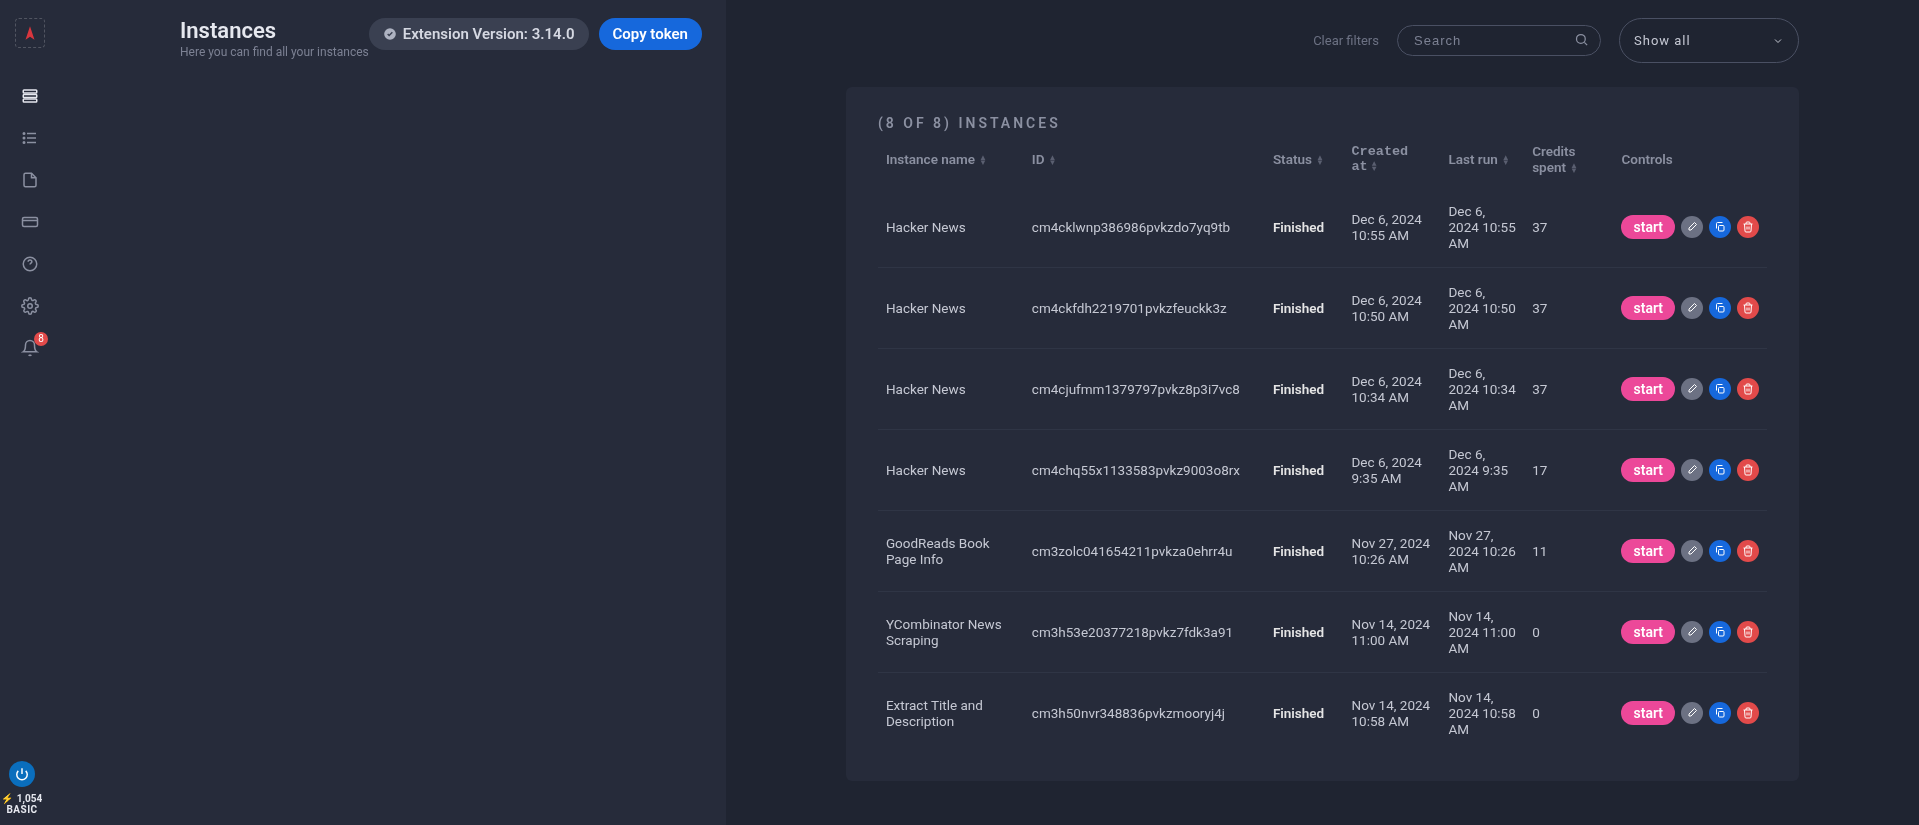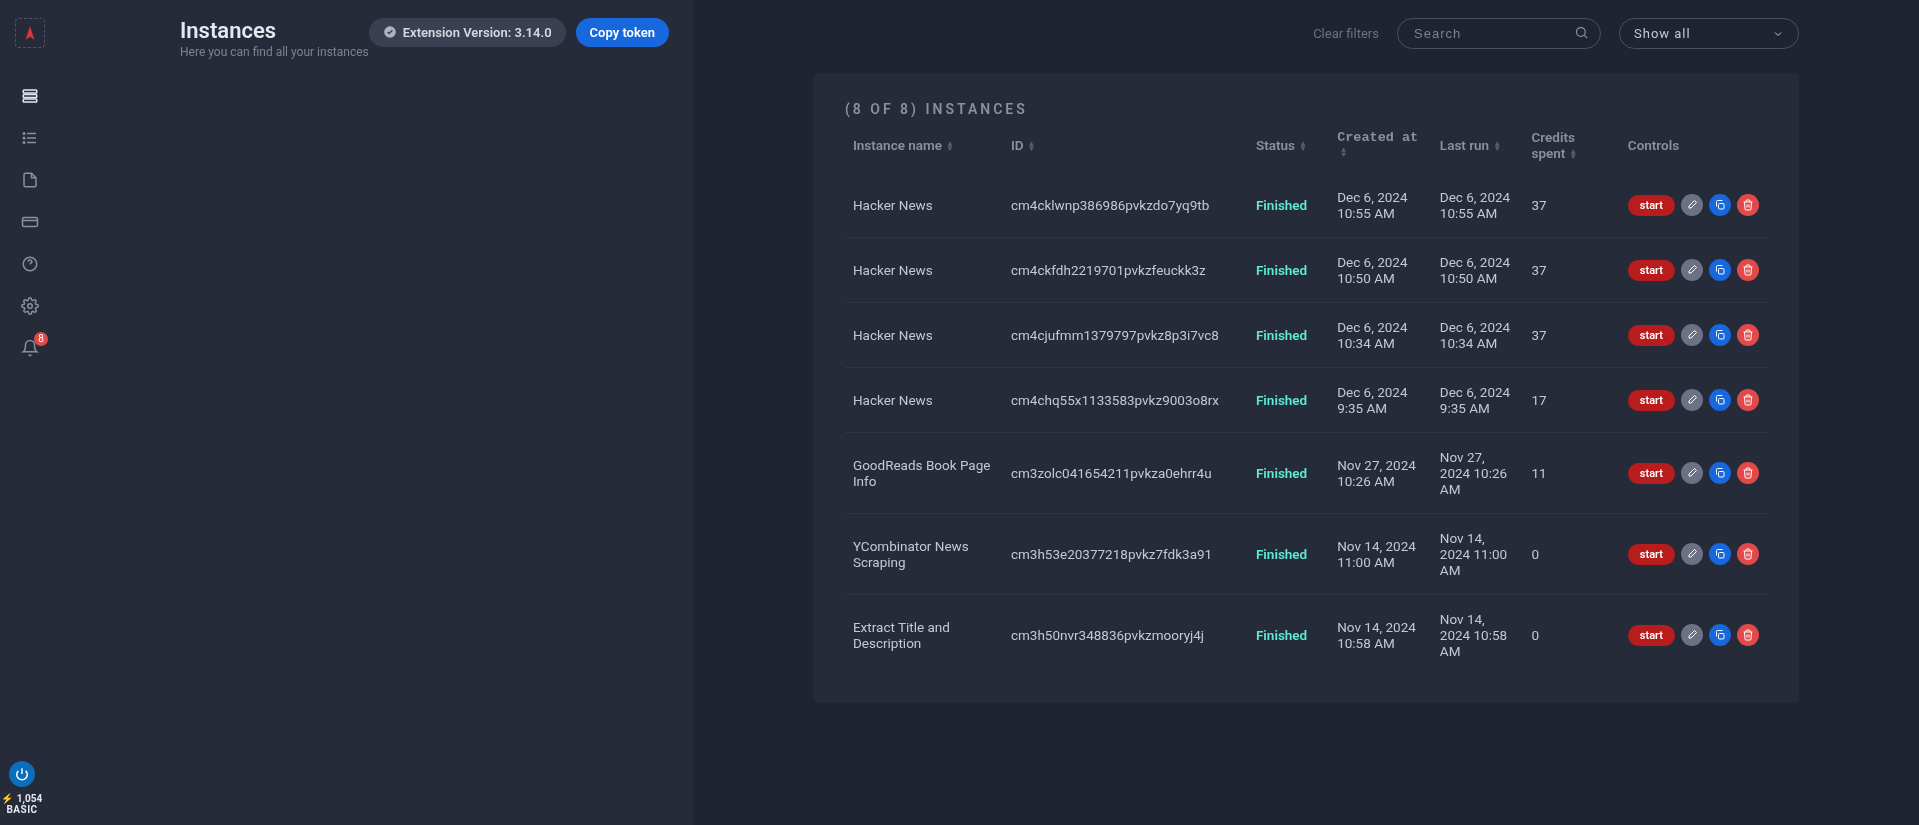--- a/index.html
+++ b/index.html
@@ -88,24 +88,24 @@
     background: #262b3a;
     padding: 18px 24px 18px 120px;
     display: flex;
     align-items: flex-start;
     justify-content: space-between;
   }
   .header-left h1 { color: #e6e8ef; font-size: 22px; font-weight: 600; margin-bottom: 2px; }
   .header-left p { color: #7c8193; font-size: 12px; }
   .header-right { display: flex; gap: 10px; align-items: center; }
   .pill {
-    display: inline-flex; gap: 6px;
+    display: inline-flex; align-items: center; gap: 6px;
     padding: 7px 14px;
     border-radius: 999px;
-    font-size: 13px;
+    font-size: 15px;
     font-weight: 600;
     cursor: pointer;
   }
   .pill-gray { background: #3a4051; color: #d5d8e2; }
   .pill-gray svg { width: 14px; height: 14px; fill: #aeb3c2; }
   .pill-blue { background: #1668dc; color: #fff; }
 
   .content {
     flex: 1;
     padding: 18px 120px 0 120px;
@@ -136,21 +136,21 @@
   .search-box input::placeholder { color: #7c8193; letter-spacing: 1px; }
   .search-box .s-icon {
     position: absolute; right: 12px; top: 50%; transform: translateY(-50%);
     color: #8b90a1;
   }
   .search-box .s-icon svg { width: 15px; height: 15px; stroke: currentColor; fill: none; stroke-width: 2;}
   .select-box {
     width: 180px;
     border: 1px solid #4a5063;
     border-radius: 999px;
-    padding: 7px 14px;
+    padding: 14px 14px;
     display: flex; justify-content: space-between; align-items: center;
     color: #c5c8d3;
     cursor: pointer;
     font-size: 13px;
     letter-spacing: 1px;
   }
   .select-box svg { width: 12px; height: 12px; stroke: currentColor; fill: none; stroke-width: 2; }
 
   .table-card {
     background: #262b3a;
@@ -179,29 +179,29 @@
     border-top: 1px solid #2f3545;
     vertical-align: middle;
   }
   tr:first-child td { border-top: none; }
   .col-name { width: 216px; }
   .col-id { width: 264px; }
   .col-status { width: 94px; }
   .col-created { width: 130px; font-family: Liberation Mono, monospace; }
   .col-last { width: 130px; }
   .col-credits { width: 130px; }
-  .status-finished { color: #5eead4; font-weight: 600; }
+  .status-finished { color: #e5e5e5; font-weight: 600; }
   .controls-cell { display: flex; gap: 6px; align-items: center; }
   .btn-start {
-    background: #b91c1c;
+    background: #ec4899;
     color: #fff;
     font-weight: 600;
     padding: 4px 12px;
     border-radius: 999px;
-    font-size: 11px;
+    font-size: 14px;
     cursor: pointer;
   }
   .ctl-icon {
     width: 22px; height: 22px; border-radius: 50%;
     display: inline-flex; align-items: center; justify-content: center;
     cursor: pointer;
   }
   .ctl-icon svg { width: 12px; height: 12px; stroke: #fff; fill: none; stroke-width: 2; }
   .ctl-edit  { background: #6c7183; }
   .ctl-copy  { background: #1668dc; }

